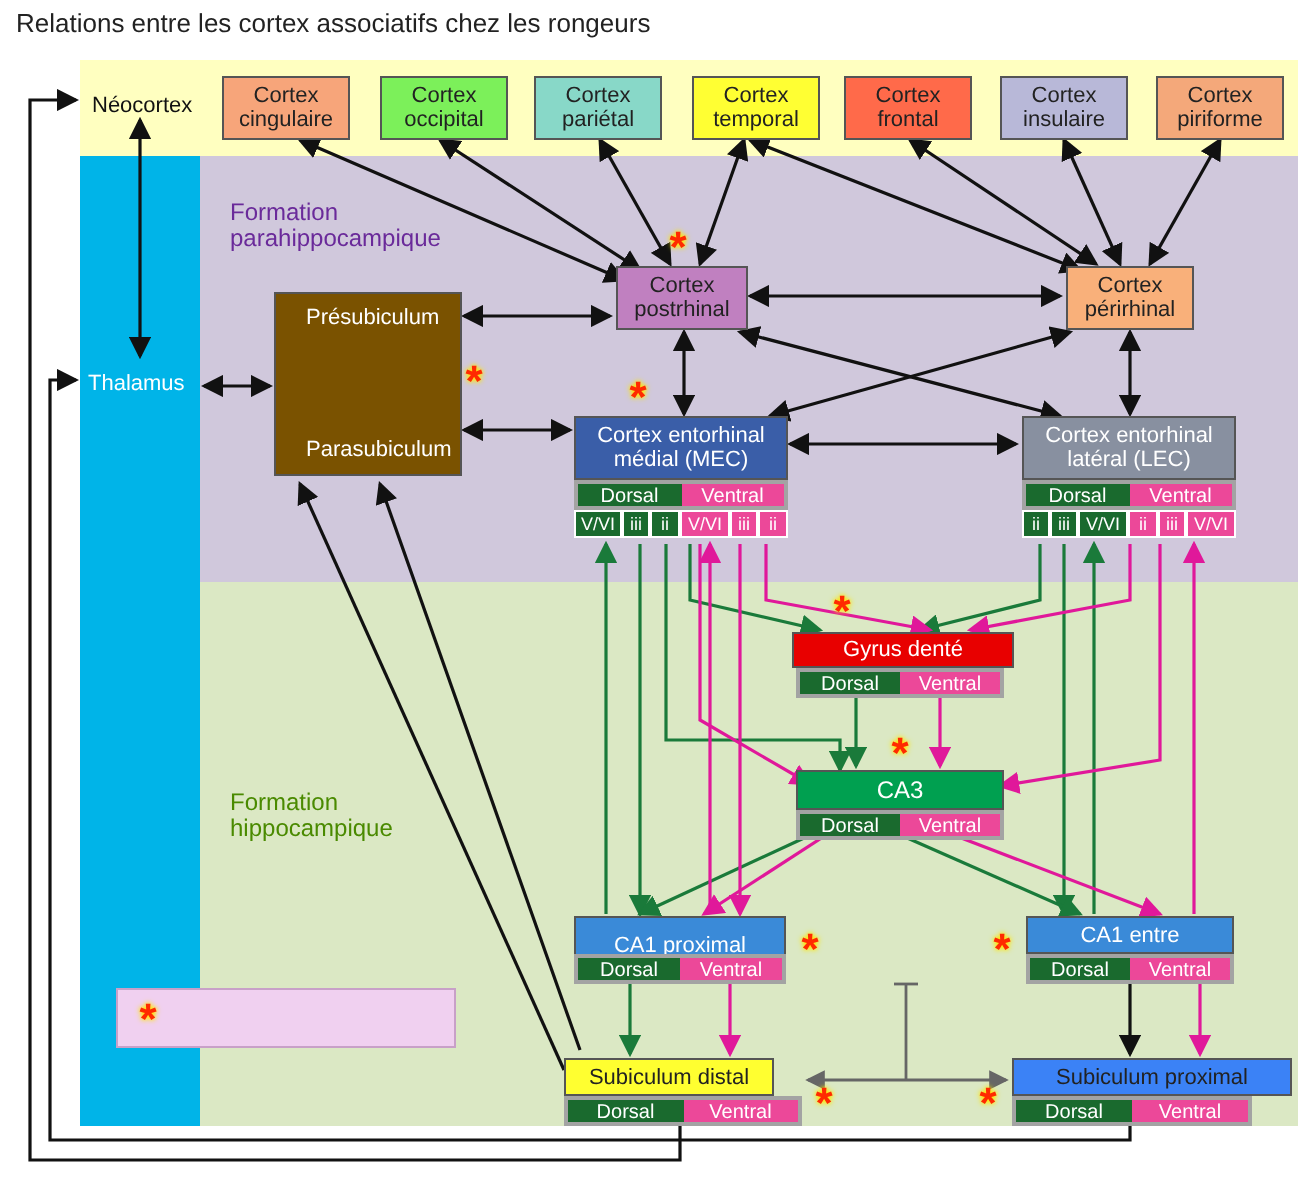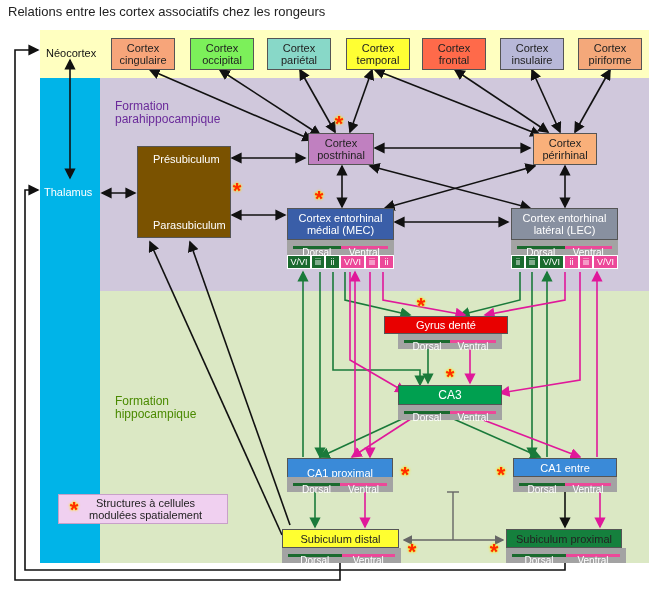--- a/index.html
+++ b/index.html
@@ -4,21 +4,21 @@
 <style>
   html, body { margin:0; padding:0; }
   body { width:649px; height:594px; background:#ffffff; position:relative; overflow:hidden;
          font-family:"Liberation Sans", sans-serif; }
   .abs { position:absolute; }
   .title { left:8px; top:4px; font-size:13px; color:#222; }
   .band { position:absolute; }
   .box { position:absolute; box-sizing:border-box; border:1px solid #555; text-align:center;
          font-size:11px; line-height:12px; color:#222; display:flex; flex-direction:column; justify-content:center; }
   .region-label { position:absolute; font-size:12px; line-height:13px; }
-  .split { position:absolute; display:flex; box-sizing:border-box; border:6px solid #a3a3a3; font-size:10px; color:#fff; }
+  .split { position:absolute; display:flex; box-sizing:border-box; border:2px solid #a3a3a3; font-size:10px; color:#fff; }
   .split span { flex:1; text-align:center; line-height:13px; }
   .dorsal { background:#1a6a2e; }
   .ventral { background:#ec4899; }
   .layer-row { position:absolute; display:flex; font-size:9px; color:#fff;justify-content:center; }
   .layer-row span { box-sizing:border-box; border:1px solid #fff; text-align:center; line-height:12px; }
   .star { position:absolute; width:18px; height:18px; font-size:22px; line-height:18px; color:#ff2a00;
           text-align:center; text-shadow:0 0 2px #ffe600, 0 0 3px #ffe600; font-weight:bold; }
   svg.wires { position:absolute; left:0; top:0; }
 </style>
 </head>
@@ -185,21 +185,21 @@
 </div>
 <div class="layer-row" style="left:511px;top:255px;width:107px;height:14px;">
   <span class="dorsal" style="width:14px">ii</span>
   <span class="dorsal" style="width:14px">iii</span>
   <span class="dorsal" style="width:25px">V/VI</span>
   <span class="ventral" style="width:15px">ii</span>
   <span class="ventral" style="width:14px">iii</span>
   <span class="ventral" style="width:25px">V/VI</span>
 </div>
 
-<div class="box" style="left:384px;top:316px;width:124px;height:18px;background:#e80000;color:#fff;">
+<div class="box" style="left:396px;top:316px;width:111px;height:18px;background:#e80000;color:#fff;">
     <span>Gyrus denté</span>
   </div>
 <div class="split" style="left:398px;top:334px;width:104px;height:15px;">
   <span class="dorsal">Dorsal</span>
   <span class="ventral">Ventral</span>
 </div>
 
 <div class="box" style="left:398px;top:385px;width:104px;height:20px;background:#00a050;color:#fff;font-size:12px;">
     <span>CA3</span>
   </div>
@@ -217,43 +217,41 @@
 </div>
 
 <div class="box" style="left:513px;top:458px;width:104px;height:19px;background:#3a8ad8;color:#fff;">
     <span>CA1 entre</span>
   </div>
 <div class="split" style="left:513px;top:477px;width:104px;height:15px;">
   <span class="dorsal">Dorsal</span>
   <span class="ventral">Ventral</span>
 </div>
 
-<div class="box" style="left:282px;top:529px;width:117px;height:19px;background:#ffff30;">
+<div class="box" style="left:282px;top:529px;width:105px;height:19px;background:#ffff30;">
     <span>Subiculum distal</span>
   </div>
 <div class="split" style="left:282px;top:548px;width:119px;height:15px;">
   <span class="dorsal">Dorsal</span>
   <span class="ventral">Ventral</span>
 </div>
 
-<div class="box" style="left:506px;top:529px;width:116px;height:19px;background:#15803d;">
+<div class="box" style="left:506px;top:529px;width:140px;height:19px;background:#3b82f6;">
     <span>Subiculum proximal</span>
   </div>
 <div class="split" style="left:506px;top:548px;width:120px;height:15px;">
   <span class="dorsal">Dorsal</span>
   <span class="ventral">Ventral</span>
 </div>
 
 <div class="star" style="left:330px;top:115px;">*</div>
 <div class="star" style="left:228px;top:182px;">*</div>
 <div class="star" style="left:310px;top:190px;">*</div>
 <div class="star" style="left:412px;top:297px;">*</div>
 <div class="star" style="left:441px;top:368px;">*</div>
 <div class="star" style="left:396px;top:466px;">*</div>
 <div class="star" style="left:492px;top:466px;">*</div>
 <div class="star" style="left:403px;top:543px;">*</div>
 <div class="star" style="left:485px;top:543px;">*</div>
 
 <div class="abs" style="left:58px;top:494px;width:170px;height:30px;background:#f0d0f0;border:1px solid #c8a0c8;box-sizing:border-box;">
   <div class="star" style="left:6px;top:6px;">*</div>
-  <div class="abs" style="left:30px;top:2px;font-size:11px;line-height:12px;white-space:pre;text-align:center;color:#222;">Structures à cellules
-modulées spatialement</div>
 </div>
 
 </body></html>

